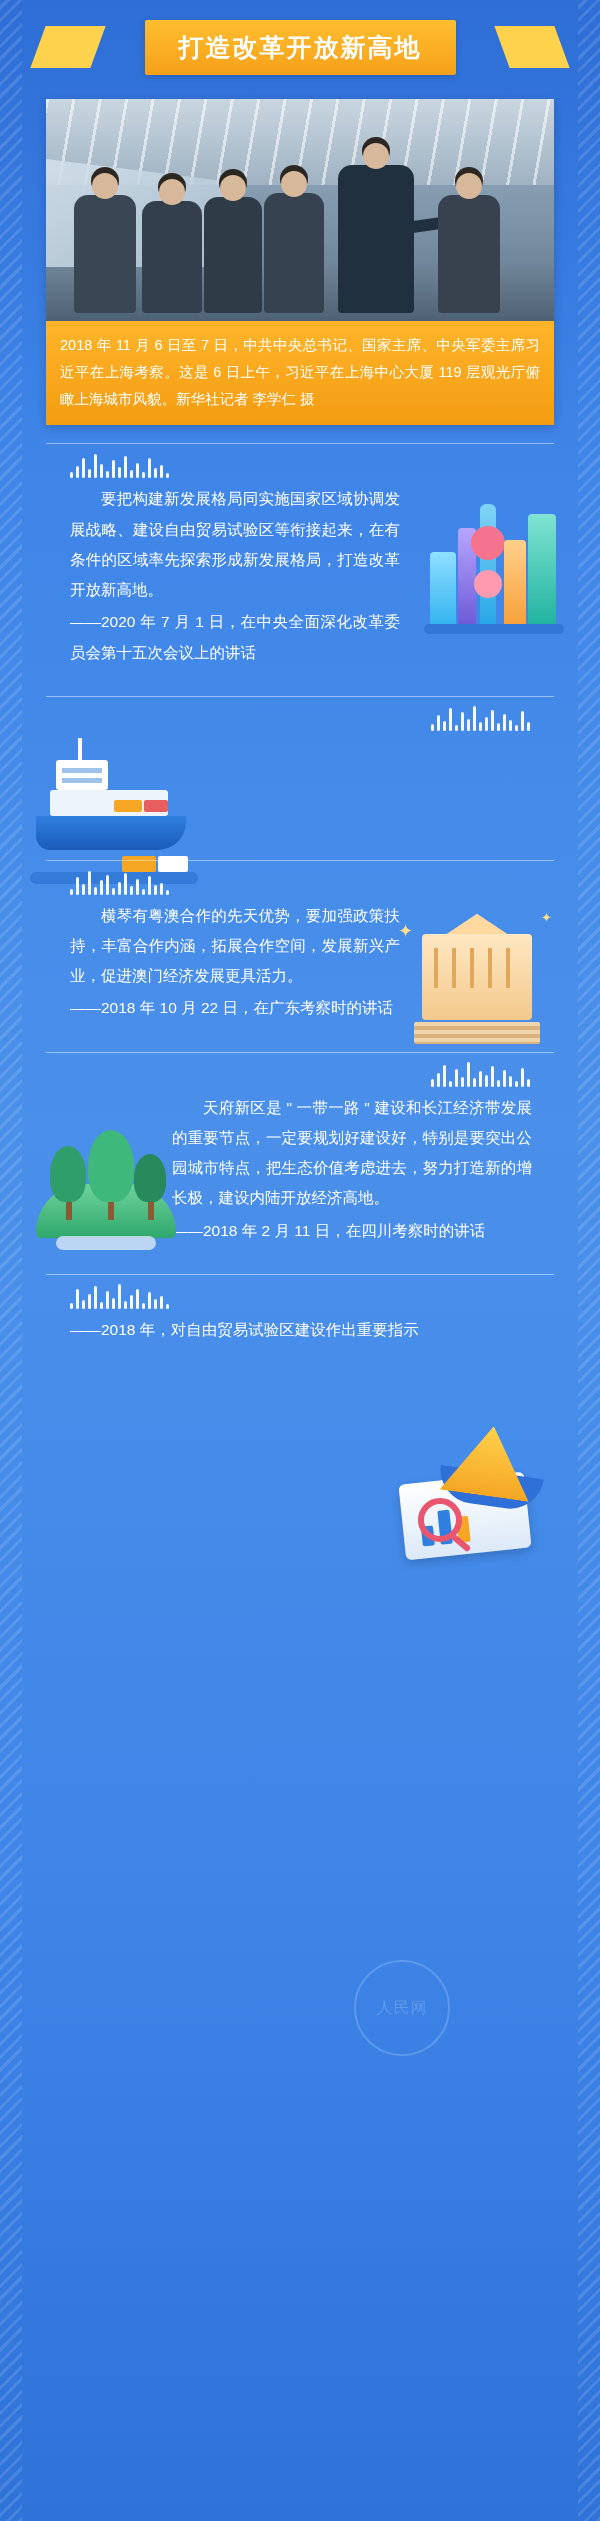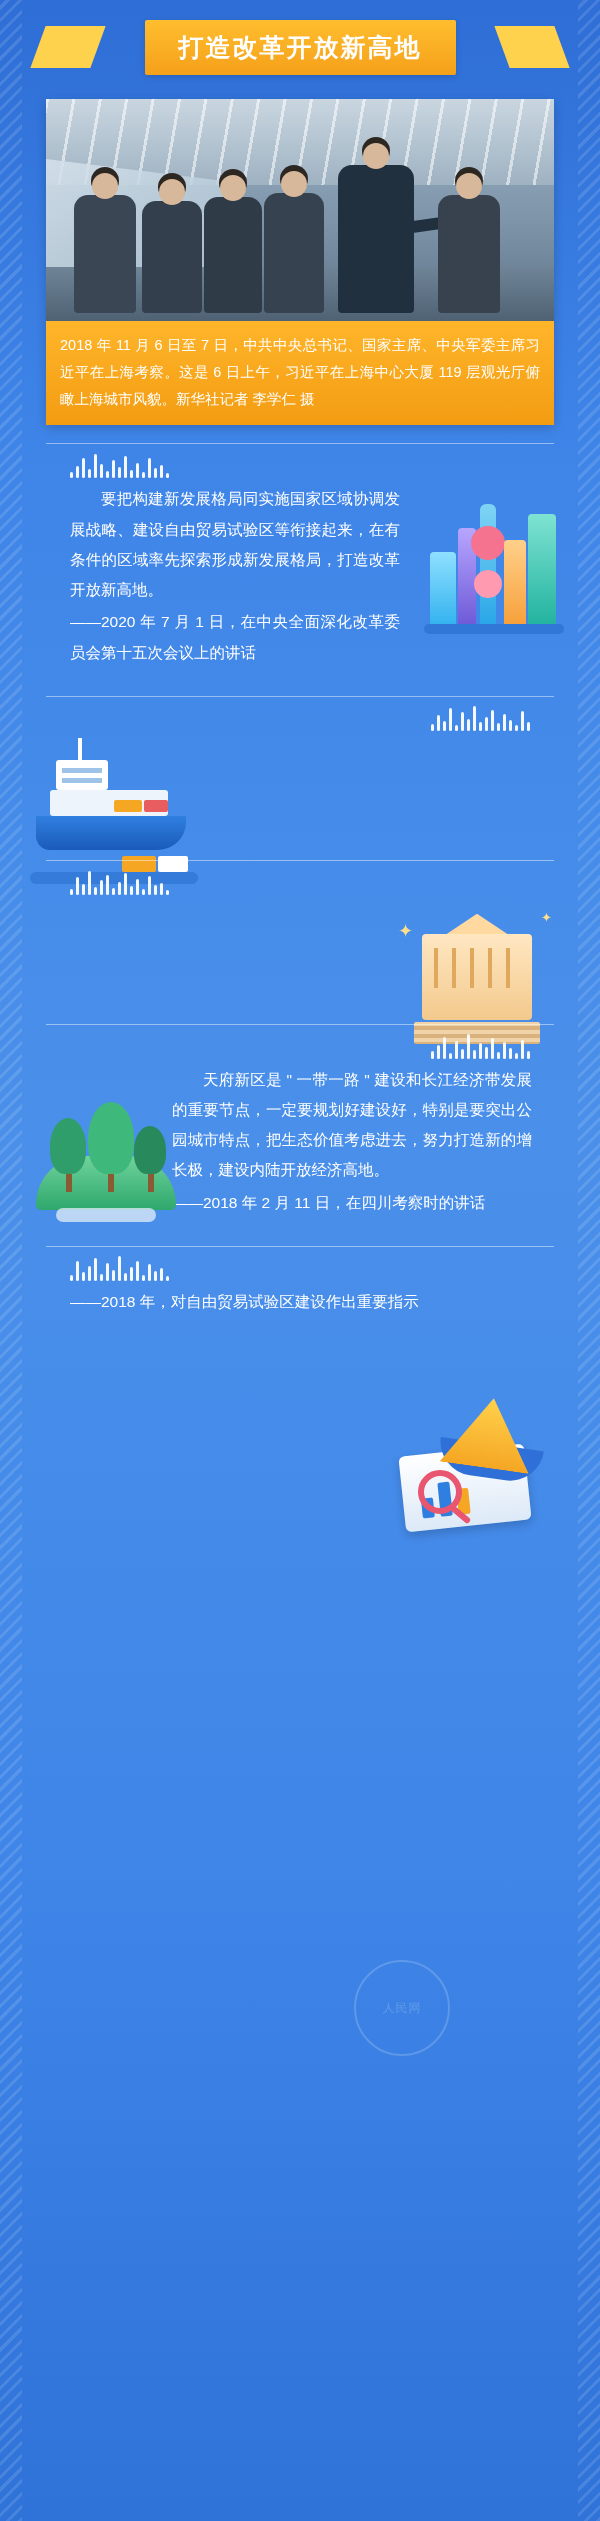--- a/index.html
+++ b/index.html
@@ -292,21 +292,21 @@
     content:""; position:absolute; right:-16px; bottom:-10px; width:22px; height:6px;
     background:#e8566f; border-radius:3px; transform: rotate(40deg);
   }
 
   
   .watermark {
     position:absolute; right: 150px; top: 1960px;
     width: 96px; height: 96px; border-radius:50%;
     border: 2px solid rgba(255,255,255,0.18);
     color: rgba(255,255,255,0.18);
-    font-size: 12px; display:flex; align-items:center; justify-content:center;
+    font-size: 16px; display:flex; align-items:center; justify-content:center;
     letter-spacing:1px;
   }
 </style>
 </head>
 <body>
 
 <div class="page">
   <div class="edge-stripes left"></div>
   <div class="edge-stripes right"></div>
 
@@ -424,20 +424,26 @@
       <span style="height:12px"></span>
         <span style="height:5px"></span>
     </div>
     <div class="illus macau">
       <div class="sparkle" style="left:-6px; top:10px;">✦</div>
       <div class="sparkle" style="right:2px; top:0px; font-size:13px;">✦</div>
       <div class="pediment"></div>
       <div class="facade"></div>
       <div class="steps"></div>
     </div>
+    <div class="body-left">
+      <div class="qtext">
+        <span class="indent">横琴有粤澳合作的先天优势，要加强政策扶持，丰富合作内涵，拓展合作空间，发展新兴产业，促进澳门经济发展更具活力。</span>
+      </div>
+      <div class="qsrc">——2018 年 10 月 22 日，在广东考察时的讲话</div>
+    </div>
   </div>
 
   <div class="block">
     <div class="divider"></div>
     <div class="wave right">
       <span style="height:8px"></span>
         <span style="height:14px"></span>
         <span style="height:22px"></span>
       <span style="height:6px"></span>
         <span style="height:18px"></span>

